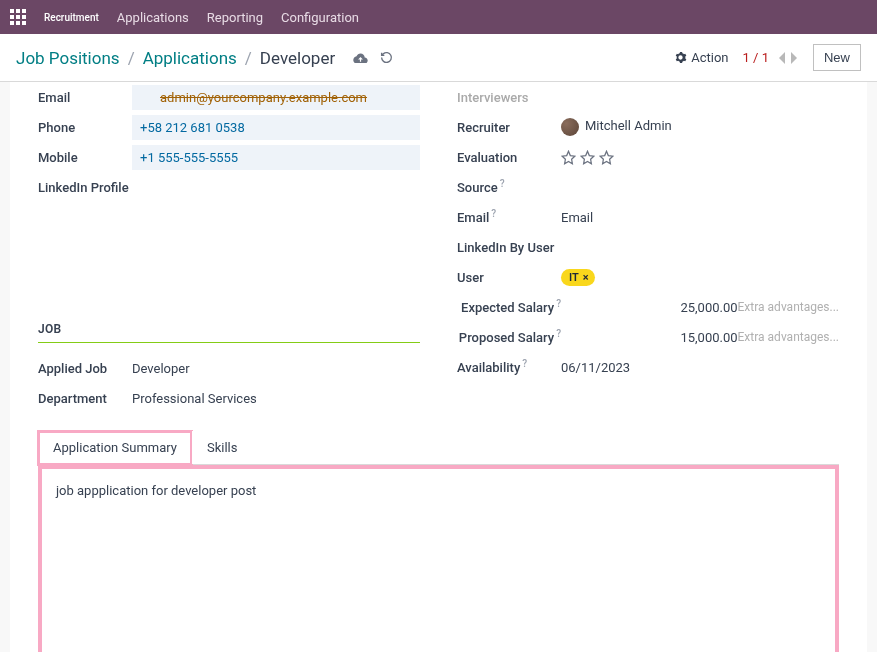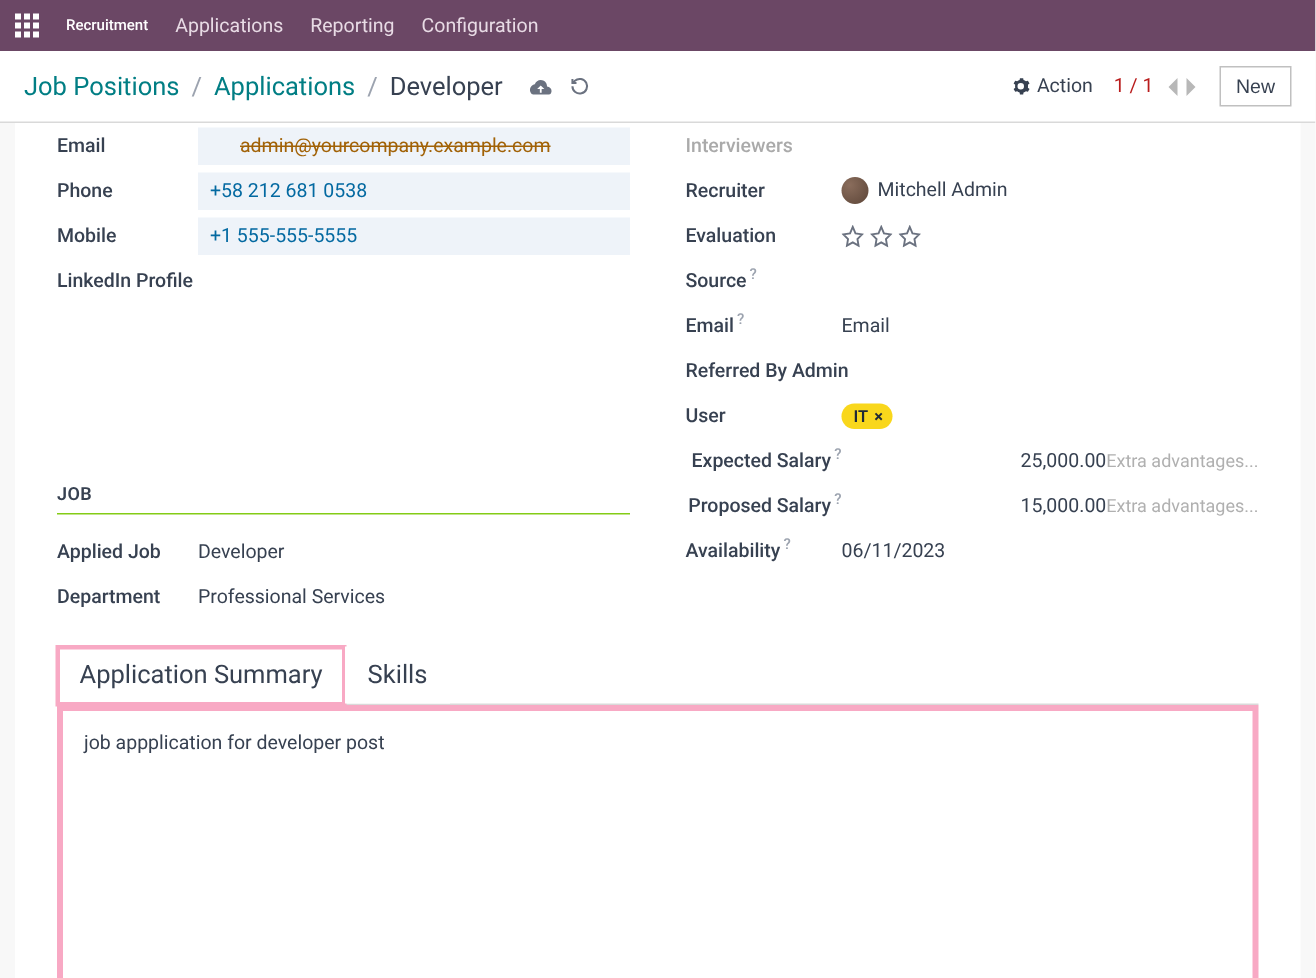--- a/index.html
+++ b/index.html
@@ -42,21 +42,21 @@
   .tag .x { font-weight: bold; cursor: pointer; }
   
   .section-title { font-size: 12px; font-weight: 600; color: #374151; padding: 30px 0 6px 0; border-bottom: 1px solid #84cc16; margin-bottom: 10px; letter-spacing: 0.3px; }
   
   .salary-row { display: flex; align-items: center; text-align: right; }
   .salary-row .amount { width: 130px; }
   .salary-row .extra { color: #b0b0b0; font-size: 12px; }
   
   .tabs-wrap { margin-top: 18px; }
   .tabs { display: flex; border-bottom: 1px solid #d9d9d9; }
-  .tab { padding: 8px 14px; font-size: 17px; color: #374151; cursor: pointer; border: 1px solid transparent; background: #fff; }
+  .tab { padding: 8px 14px; font-size: 13px; color: #374151; cursor: pointer; border: 1px solid transparent; background: #fff; }
   .tab.active { border: 1px solid #d9d9d9; border-bottom-color: #fff; margin-bottom: -1px; }
   .tab-highlight { outline: 3px solid #f8a9c4; outline-offset: -2px; }
   
   .summary-box { border: 4px solid #f8a9c4; padding: 14px 14px 170px 14px; margin-top: 0; font-size: 13px; color: #374151; background: #fff; }
   
   svg { display: block; }
 </style>
 </head>
 <body>
 
@@ -170,21 +170,21 @@
         </div>
       </div>
       <div class="row">
         <div class="label"><span>Source</span><span class="help">?</span></div>
       </div>
       <div class="row">
         <div class="label"><span>Email</span><span class="help">?</span></div>
         <div class="value">Email</div>
       </div>
       <div class="row">
-        <div class="label" style="width:130px;">Referred By Admin</div>
+        <div class="label" style="width:130px;">LinkedIn By User</div>
       </div>
       <div class="row">
         <div class="label">User</div>
         <div class="value">
           <span class="tag">
               <span>IT</span>
               <span class="x">×</span>
             </span>
         </div>
       </div>

